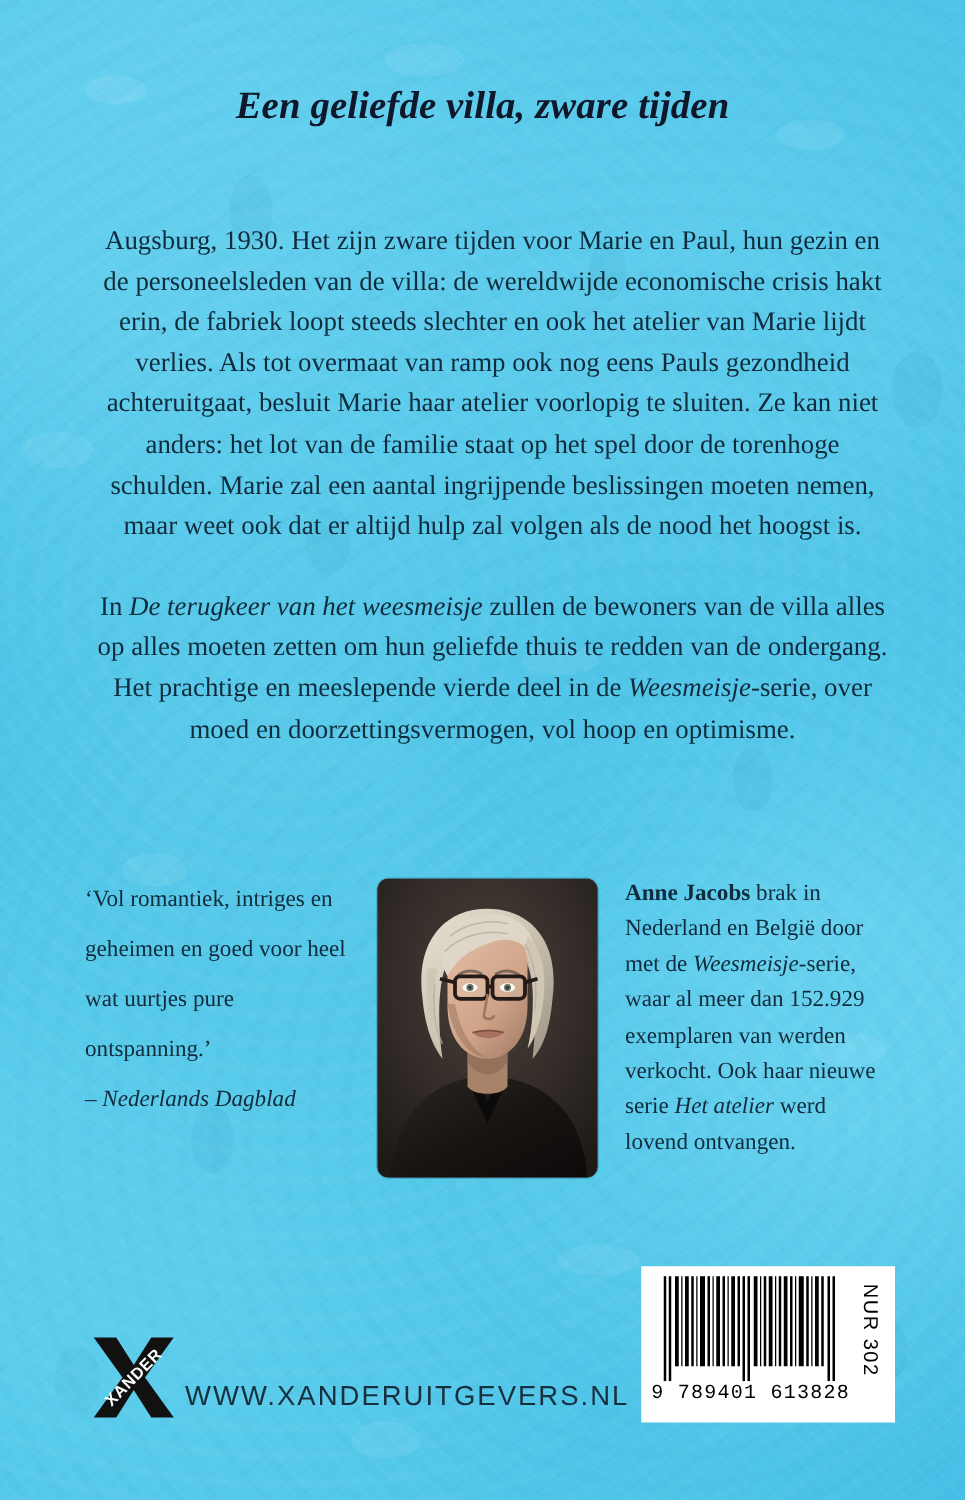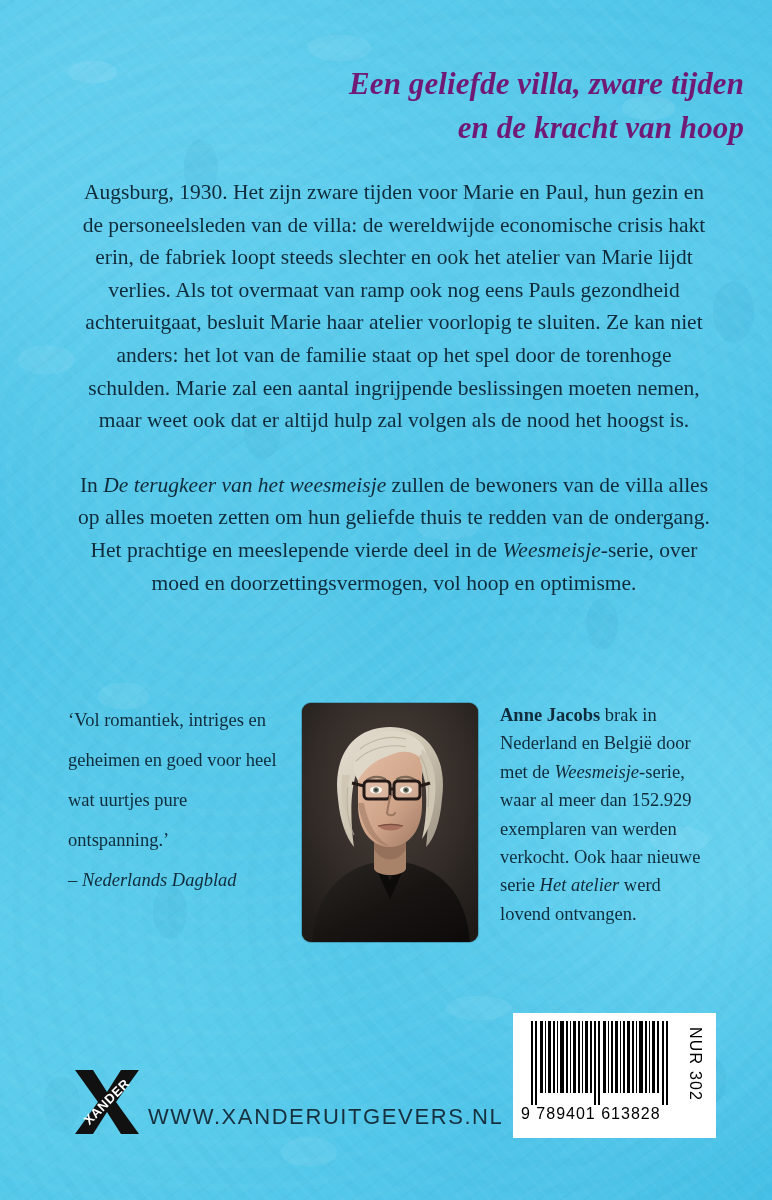--- a/index.html
+++ b/index.html
@@ -57,26 +57,26 @@
     opacity:.40;
     background-image:
       repeating-linear-gradient(48deg, rgba(255,255,255,.055) 0 3px, rgba(255,255,255,0) 3px 11px),
       repeating-linear-gradient(-37deg, rgba(0,80,120,.05) 0 2px, rgba(0,0,0,0) 2px 14px),
       repeating-radial-gradient(circle at 30% 40%, rgba(255,255,255,.05) 0 6px, rgba(255,255,255,0) 6px 22px),
       repeating-radial-gradient(circle at 70% 75%, rgba(0,80,120,.045) 0 8px, rgba(0,0,0,0) 8px 26px);
   }
 
   #headline{
     position:absolute;left:0;right:0;top:62px;
-    text-align:right;
+    text-align:center;
     font-style:italic;font-weight:bold;
     font-size:31px;line-height:44px;
     letter-spacing:.1px;
-    color:#701a75;
-    padding:0 28px;
+    color:#0f172a;
+    padding:0 76px;
     box-sizing:border-box;
   }
   #headline .hl-line{display:block;white-space:nowrap;}
 
   #blurb{
     position:absolute;left:58px;right:58px;top:176px;
     text-align:center;
     font-size:21.5px;line-height:32.6px;
     color:#102c3c;
     margin-left:16px;
@@ -133,21 +133,21 @@
   }
   #barcode-inner{
     position:absolute;left:8px;top:6px;width:160px;height:113px;
   }
   #barcode-bars{
     position:absolute;left:0;top:0;width:160px;height:86px;
   }
   #barcode-bars svg{display:block;width:100%;height:100%;}
   #barcode-digits{
     position:absolute;left:0;top:86px;width:160px;
-    font-family:Liberation Sans, sans-serif;
+    font-family:Liberation Mono, monospace;
     font-size:16px;
     letter-spacing:1px;
     color:#000;
     white-space:nowrap;
   }
   #nur-code{
     position:absolute;right:12px;top:14px;
     height:98px;
     writing-mode:vertical-rl;
     font-family:"Liberation Sans", sans-serif;
@@ -160,21 +160,20 @@
 <body>
 
 <div id="cover">
 
   <div class="bg-base"></div>
   <div class="bg-texture"></div>
   <div class="bg-texture2"></div>
 
   <div id="headline">
     <span class="hl-line">Een geliefde villa, zware tijden</span>
-    <span class="hl-line">en de kracht van hoop</span>
   </div>
 
   <div id="blurb">
     <p>Augsburg, 1930. Het zijn zware tijden voor Marie en Paul, hun gezin en de personeelsleden van de villa: de wereldwijde economische crisis hakt erin, de fabriek loopt steeds slechter en ook het atelier van Marie lijdt verlies. Als tot overmaat van ramp ook nog eens Pauls gezondheid achteruitgaat, besluit Marie haar atelier voorlopig te sluiten. Ze kan niet anders: het lot van de familie staat op het spel door de torenhoge schulden. Marie zal een aantal ingrijpende beslissingen moeten nemen, maar weet ook dat er altijd hulp zal volgen als de nood het hoogst is.</p>
     <p><span>In </span><i>De terugkeer van het weesmeisje</i><span> zullen de bewoners van de villa alles op alles moeten zetten om hun geliefde thuis te redden van de ondergang. Het prachtige en meeslepende vierde deel in de </span><i>Weesmeisje</i><span>-serie, over moed en doorzettingsvermogen, vol hoop en optimisme.</span></p>
   </div>
 
   <div id="quote">
     <span class="q-text">‘Vol romantiek, intriges en geheimen en goed voor heel wat uurtjes pure ontspanning.’</span>
     <span class="q-src">– Nederlands Dagblad</span>

